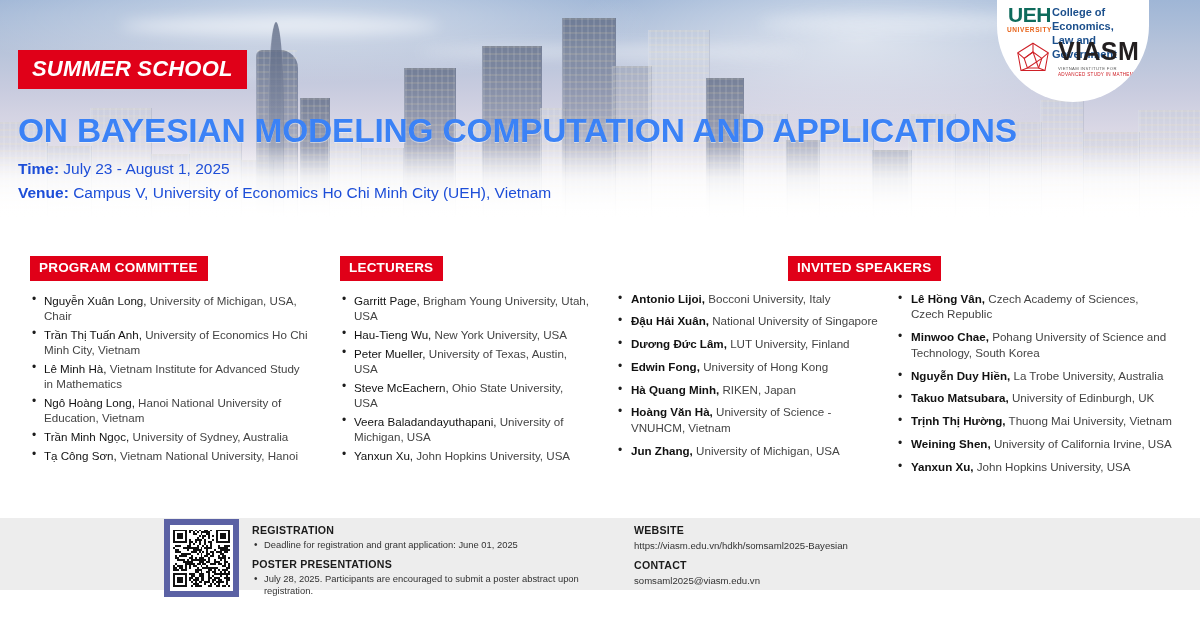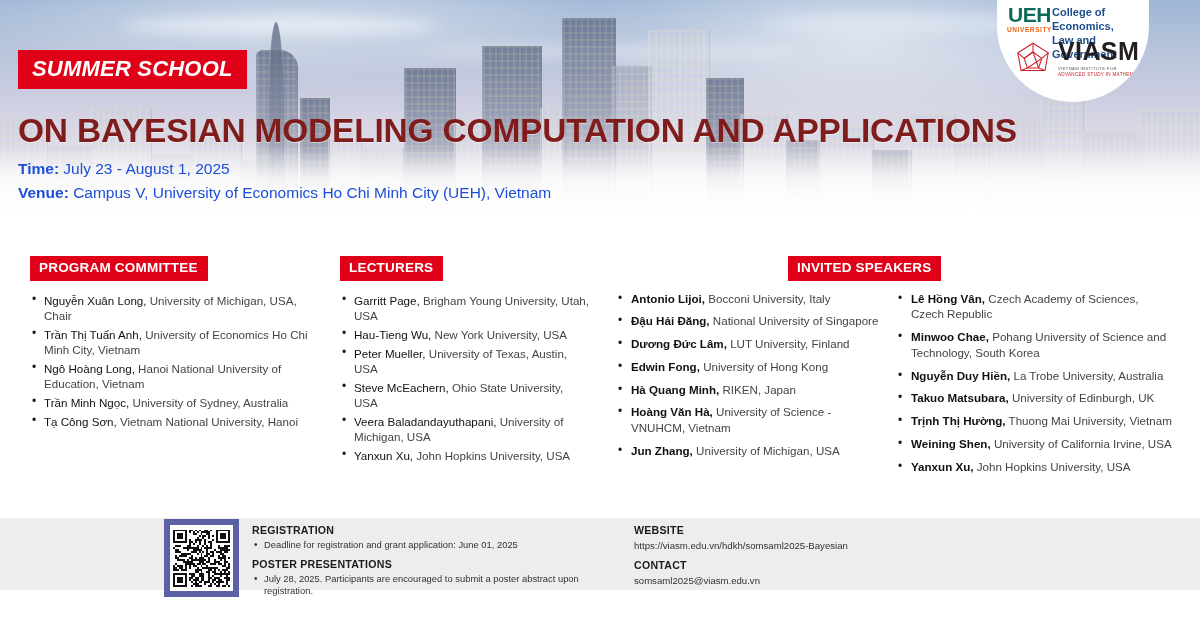--- a/index.html
+++ b/index.html
@@ -106,21 +106,21 @@
     padding: 6px 12px 6px 11px;
     line-height: 1;
   }
   .badge-summer {
     position: absolute; left: 18px; top: 50px;
     font-size: 22px; padding: 8px 14px 9px 14px; font-style: italic;
   }
   .main-title {
     position: absolute; left: 18px; top: 112px;
     font-size: 33.5px; font-weight: bold;
-    color: #7f1d1d;
+    color: #3b82f6;
     letter-spacing: -0.2px;
     white-space: nowrap;
     text-shadow: 0 1px 0 rgba(255,255,255,0.45);
   }
   .meta { position: absolute; left: 18px; top: 157px; color: #1b1b1b; }
   .meta-line { font-size: 15.5px; line-height: 1.55; color: #1d4ed8; }
   .meta-line b { font-weight: bold; }
 
   
   .col-pc   { position: absolute; left: 30px;  top: 256px; width: 278px; }
@@ -346,20 +346,21 @@
     <div class="meta-line">
       <b>Venue:</b><span> Campus V, University of Economics Ho Chi Minh City (UEH), Vietnam</span>
     </div>
   </div>
 
   <div class="col-pc">
     <div class="badge badge-sec">PROGRAM COMMITTEE</div>
     <ul class="people" id="pc-list">
         <li><b>Nguyễn Xuân Long,</b><span> University of Michigan, USA, Chair</span></li>
         <li><b>Trần Thị Tuấn Anh,</b><span> University of Economics Ho Chi Minh City, Vietnam</span></li>
+        <li><b>Lê Minh Hà,</b><span> Vietnam Institute for Advanced Study in Mathematics</span></li>
         <li><b>Ngô Hoàng Long,</b><span> Hanoi National University of Education, Vietnam</span></li>
         <li><b>Trần Minh Ngọc,</b><span> University of Sydney, Australia</span></li>
         <li><b>Tạ Công Sơn,</b><span> Vietnam National University, Hanoi</span></li>
       </ul>
   </div>
 
   <div class="col-lect">
     <div class="badge badge-sec">LECTURERS</div>
     <ul class="people" id="lect-list">
         <li><b>Garritt Page,</b><span> Brigham Young University, Utah, USA</span></li>
@@ -371,21 +372,21 @@
       </ul>
   </div>
 
   <div class="col-inv">
     <div class="badge-inv-wrap">
       <div class="badge badge-sec">INVITED SPEAKERS</div>
     </div>
     <div class="inv-cols">
       <ul class="inv-a" id="inv-a">
           <li><b>Antonio Lijoi,</b><span> Bocconi University, Italy</span></li>
-          <li><b>Đậu Hải Đăng,</b><span> National University of Singapore</span></li>
+          <li><b>Đậu Hải Xuân,</b><span> National University of Singapore</span></li>
           <li><b>Dương Đức Lâm,</b><span> LUT University, Finland</span></li>
           <li><b>Edwin Fong,</b><span> University of Hong Kong</span></li>
           <li><b>Hà Quang Minh,</b><span> RIKEN, Japan</span></li>
           <li><b>Hoàng Văn Hà,</b><span> University of Science - VNUHCM, Vietnam</span></li>
           <li><b>Jun Zhang,</b><span> University of Michigan, USA</span></li>
         </ul>
       <ul class="inv-b" id="inv-b">
           <li><b>Lê Hồng Vân,</b><span> Czech Academy of Sciences, Czech Republic</span></li>
           <li><b>Minwoo Chae,</b><span> Pohang University of Science and Technology, South Korea</span></li>
           <li><b>Nguyễn Duy Hiền,</b><span> La Trobe University, Australia</span></li>

